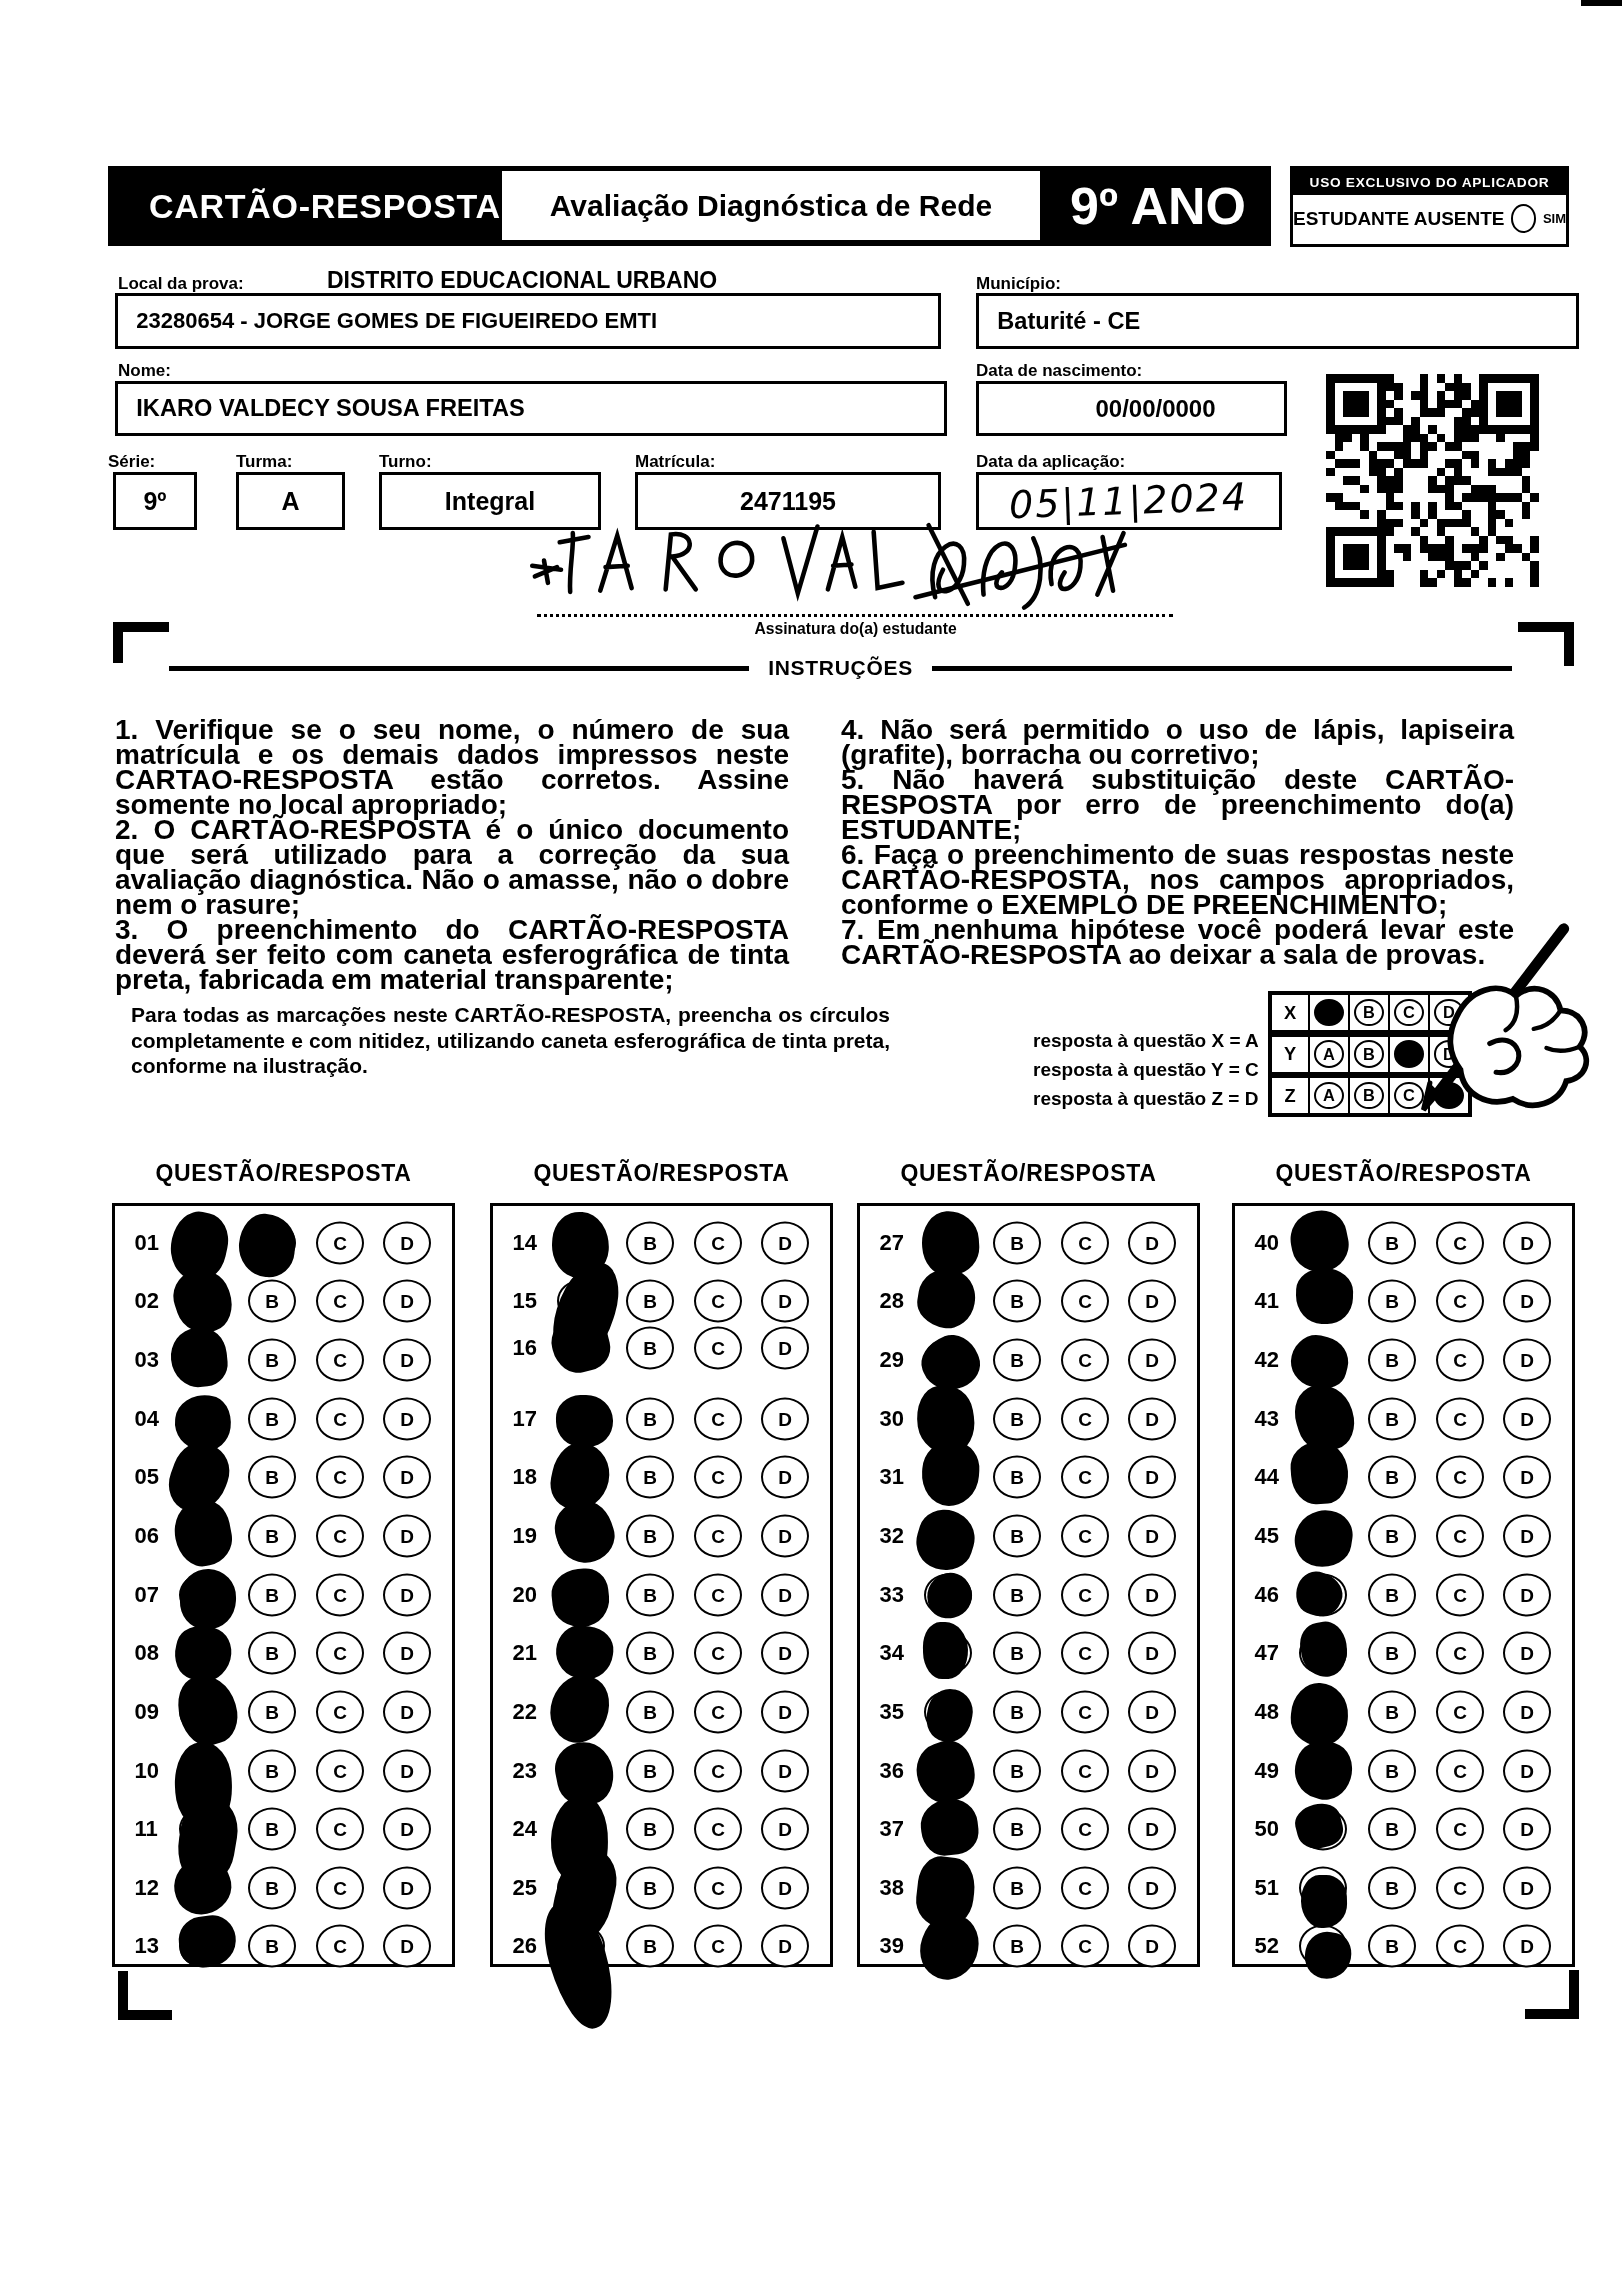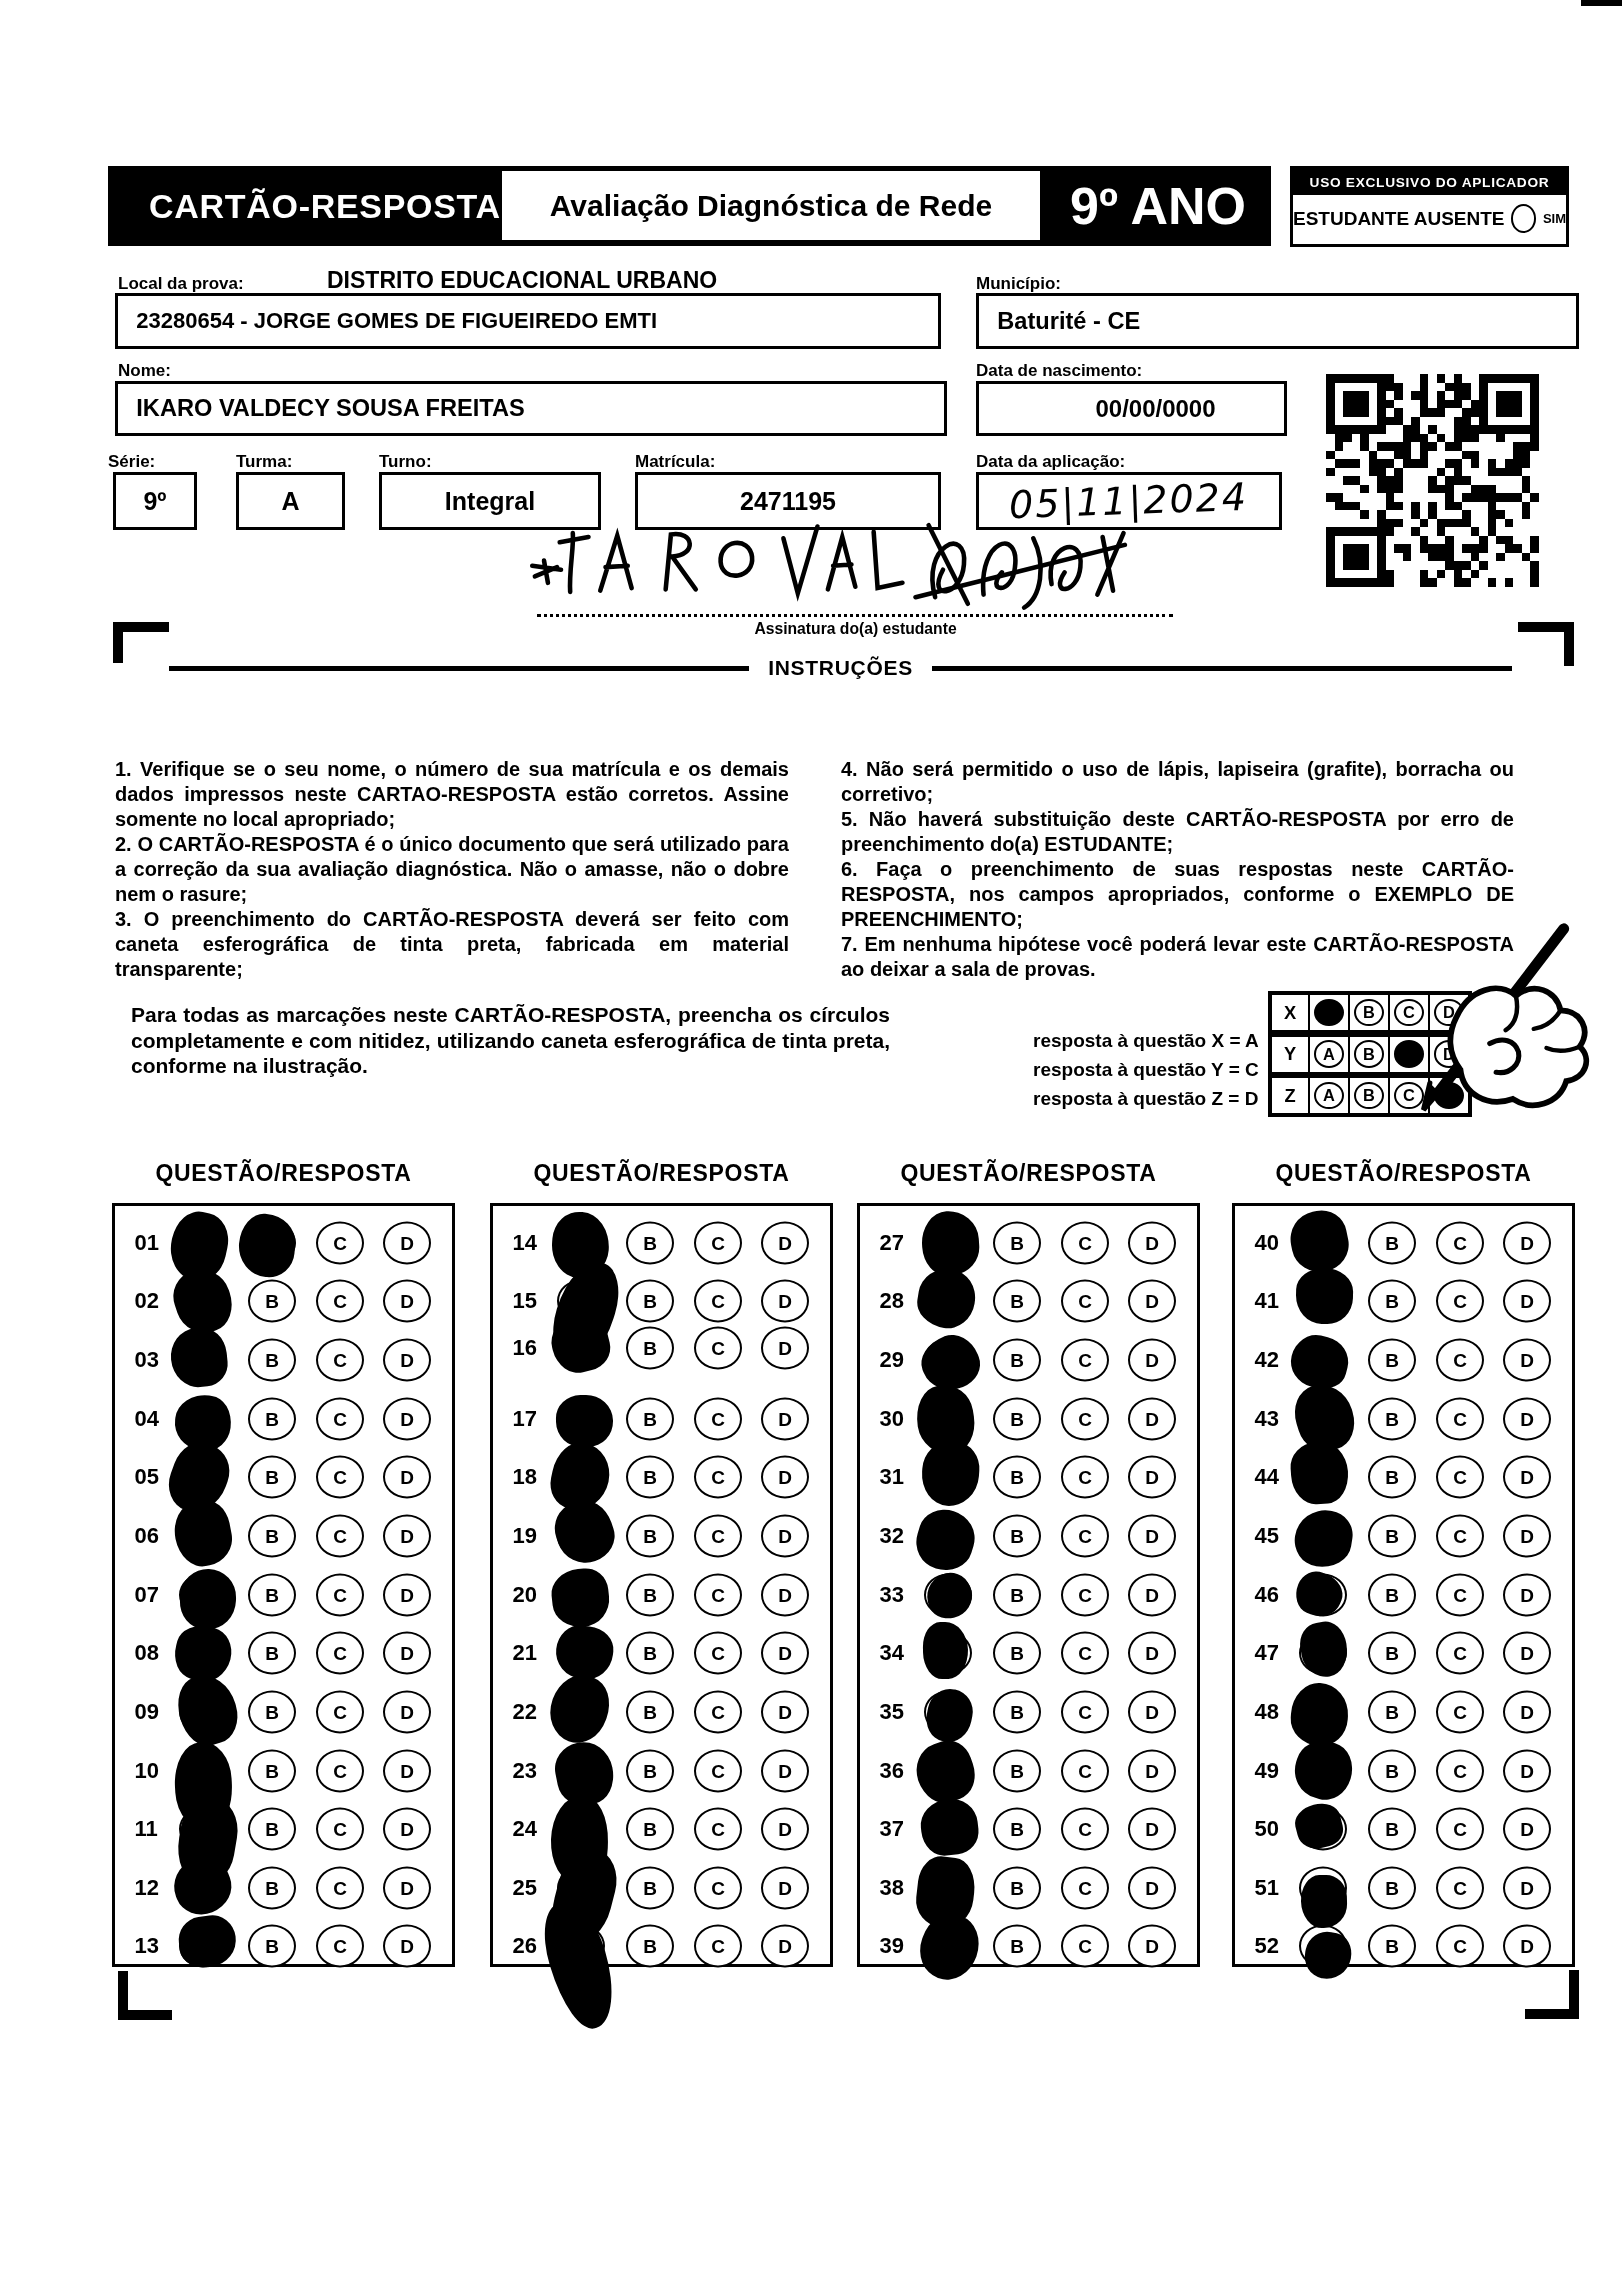--- a/index.html
+++ b/index.html
@@ -40,21 +40,21 @@
   
   .br-tl{left:113px;top:622px;width:56px;height:41px;border-top:10.5px solid #000;border-left:10.5px solid #000;box-sizing:border-box;}
   .br-tr{left:1518px;top:622px;width:56px;height:44px;border-top:10.5px solid #000;border-right:10.5px solid #000;box-sizing:border-box;}
   .br-bl{left:118px;top:1971px;width:54px;height:49px;border-bottom:10.5px solid #000;border-left:10.5px solid #000;box-sizing:border-box;}
   .br-br{left:1525px;top:1970px;width:54px;height:49px;border-bottom:10.5px solid #000;border-right:10.5px solid #000;box-sizing:border-box;}
 
   
   .instr-head{left:169px;top:656px;width:1343px;display:flex;align-items:center;gap:19.6px;}
   .instr-line{flex:1;height:0;border-top:5.9px solid #000;}
   .instr-title{font-size:21px;font-weight:700;letter-spacing:0.7px;white-space:nowrap;}
-  .instr-col{font-size:20px;font-weight:700;line-height:25px;text-align:justify;margin-top:40px;}
+  .instr-col{font-size:28px;font-weight:700;line-height:25px;text-align:justify;}
   .instr-item{margin:0;}
   .mark-par{left:131px;top:1002px;width:759px;font-size:21px;font-weight:700;line-height:25.5px;text-align:justify;}
   .ex-lines{left:1033px;top:1026px;}
   .ex-line{font-size:19px;font-weight:700;line-height:29px;white-space:nowrap;}
 
   
   .ex-grid{left:1268px;top:991px;border:4.6px solid #000;background:#fff;}
   .ex-row{display:flex;}
   .ex-sep{height:6.5px;background:#000;}
   .ex-cell{width:38px;height:35px;display:flex;align-items:center;justify-content:center;border-left:2px solid #000;}

